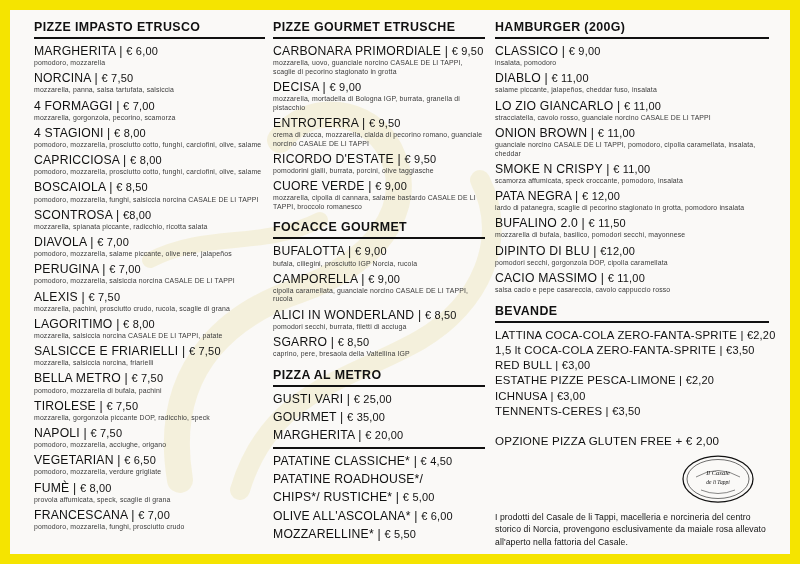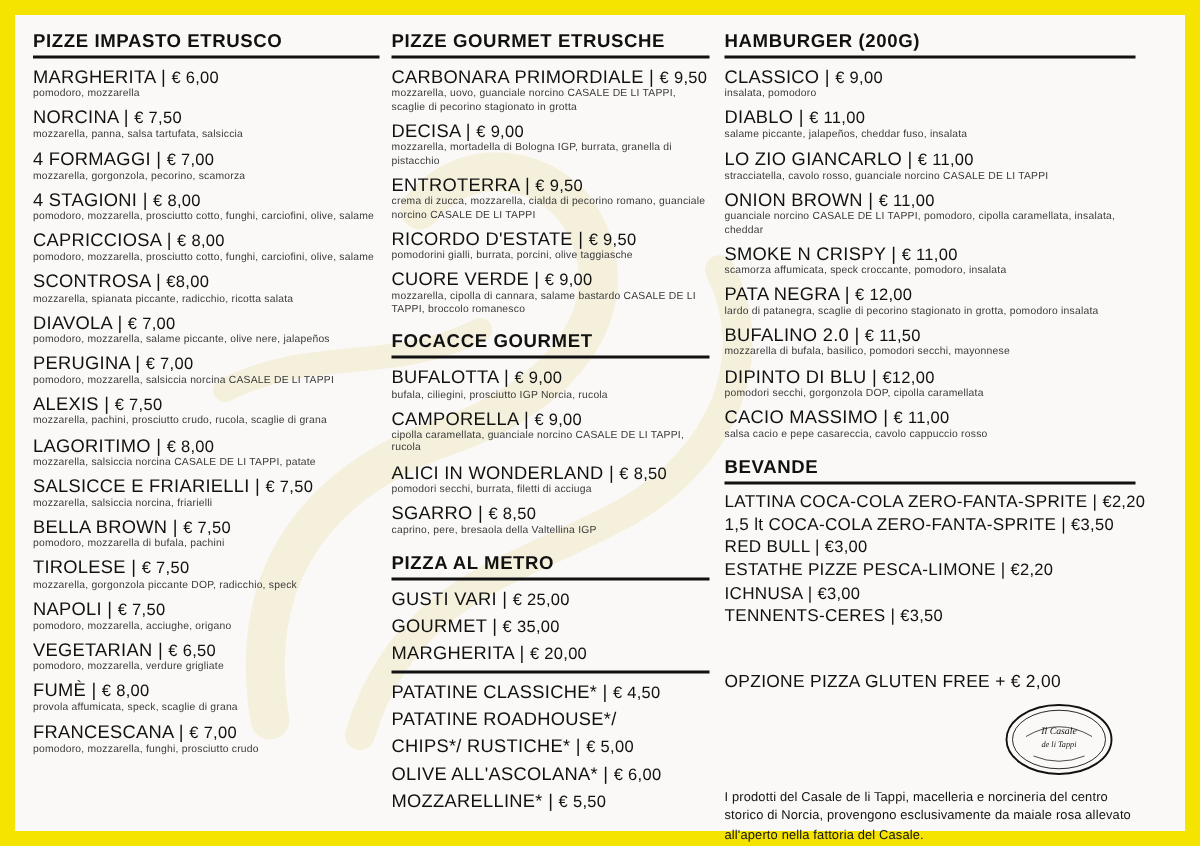--- a/index.html
+++ b/index.html
@@ -17,21 +17,21 @@
   .frame-left{position:absolute;left:0;top:0;width:10px;height:564px;background:#f5e400;}
   .frame-right{position:absolute;right:0;top:0;width:10px;height:564px;background:#f5e400;}
 
   
   .watermark{
     position:absolute;left:120px;top:60px;width:420px;height:440px;
     opacity:0.10;pointer-events:none;
   }
 
   .page{
-    position:absolute;left:10px;top:10px;width:759px;height:544px;
+    position:absolute;left:22px;top:10px;width:759px;height:544px;
     box-sizing:border-box;
     padding:10px 12px 6px 12px;
   }
 
   .cols{display:flex;gap:0;height:100%;}
   .col{box-sizing:border-box;}
   .col1{width:250px;padding-right:8px;}
   .col2{width:230px;padding-right:8px;}
   .col3{width:276px;padding-left:2px;}
 
@@ -65,21 +65,21 @@
   }
   .sect{margin-bottom:9px;}
   .sect.tight{margin-bottom:4px;}
 
   .bev-item{margin-bottom:2.5px;}
   .bev-item .item-name{font-size:11.4px;}
 
   .glutenfree{
     font-size:11.6px;
     letter-spacing:0.2px;
-    margin-top:30px;
+    margin-top:16px;
     margin-bottom:10px;
     color:#111;
   }
 
   .badge-wrap{
     position:relative;
     height:52px;
     margin-top:6px;
   }
   .badge{
@@ -130,20 +130,24 @@
         </div>
         <div class="item">
           <div class="item-name"><span>4 STAGIONI</span> <span>|</span> <span class="price">€ 8,00</span></div>
           <div class="item-desc">pomodoro, mozzarella, prosciutto cotto, funghi, carciofini, olive, salame</div>
         </div>
         <div class="item">
           <div class="item-name"><span>CAPRICCIOSA</span> <span>|</span> <span class="price">€ 8,00</span></div>
           <div class="item-desc">pomodoro, mozzarella, prosciutto cotto, funghi, carciofini, olive, salame</div>
         </div>
         <div class="item">
+          <div class="item-name"><span>BOSCAIOLA</span> <span>|</span> <span class="price">€ 8,50</span></div>
+          <div class="item-desc">pomodoro, mozzarella, funghi, salsiccia norcina CASALE DE LI TAPPI</div>
+        </div>
+        <div class="item">
           <div class="item-name"><span>SCONTROSA</span> <span>|</span> <span class="price">€8,00</span></div>
           <div class="item-desc">mozzarella, spianata piccante, radicchio, ricotta salata</div>
         </div>
         <div class="item">
           <div class="item-name"><span>DIAVOLA</span> <span>|</span> <span class="price">€ 7,00</span></div>
           <div class="item-desc">pomodoro, mozzarella, salame piccante, olive nere, jalapeños</div>
         </div>
         <div class="item">
           <div class="item-name"><span>PERUGINA</span> <span>|</span> <span class="price">€ 7,00</span></div>
           <div class="item-desc">pomodoro, mozzarella, salsiccia norcina CASALE DE LI TAPPI</div>
@@ -154,21 +158,21 @@
         </div>
         <div class="item">
           <div class="item-name"><span>LAGORITIMO</span> <span>|</span> <span class="price">€ 8,00</span></div>
           <div class="item-desc">mozzarella, salsiccia norcina CASALE DE LI TAPPI, patate</div>
         </div>
         <div class="item">
           <div class="item-name"><span>SALSICCE E FRIARIELLI</span> <span>|</span> <span class="price">€ 7,50</span></div>
           <div class="item-desc">mozzarella, salsiccia norcina, friarielli</div>
         </div>
         <div class="item">
-          <div class="item-name"><span>BELLA BROWN</span> <span>|</span> <span class="price">€ 7,50</span></div>
+          <div class="item-name"><span>BELLA METRO</span> <span>|</span> <span class="price">€ 7,50</span></div>
           <div class="item-desc">pomodoro, mozzarella di bufala, pachini</div>
         </div>
         <div class="item">
           <div class="item-name"><span>TIROLESE</span> <span>|</span> <span class="price">€ 7,50</span></div>
           <div class="item-desc">mozzarella, gorgonzola piccante DOP, radicchio, speck</div>
         </div>
         <div class="item">
           <div class="item-name"><span>NAPOLI</span> <span>|</span> <span class="price">€ 7,50</span></div>
           <div class="item-desc">pomodoro, mozzarella, acciughe, origano</div>
         </div>

